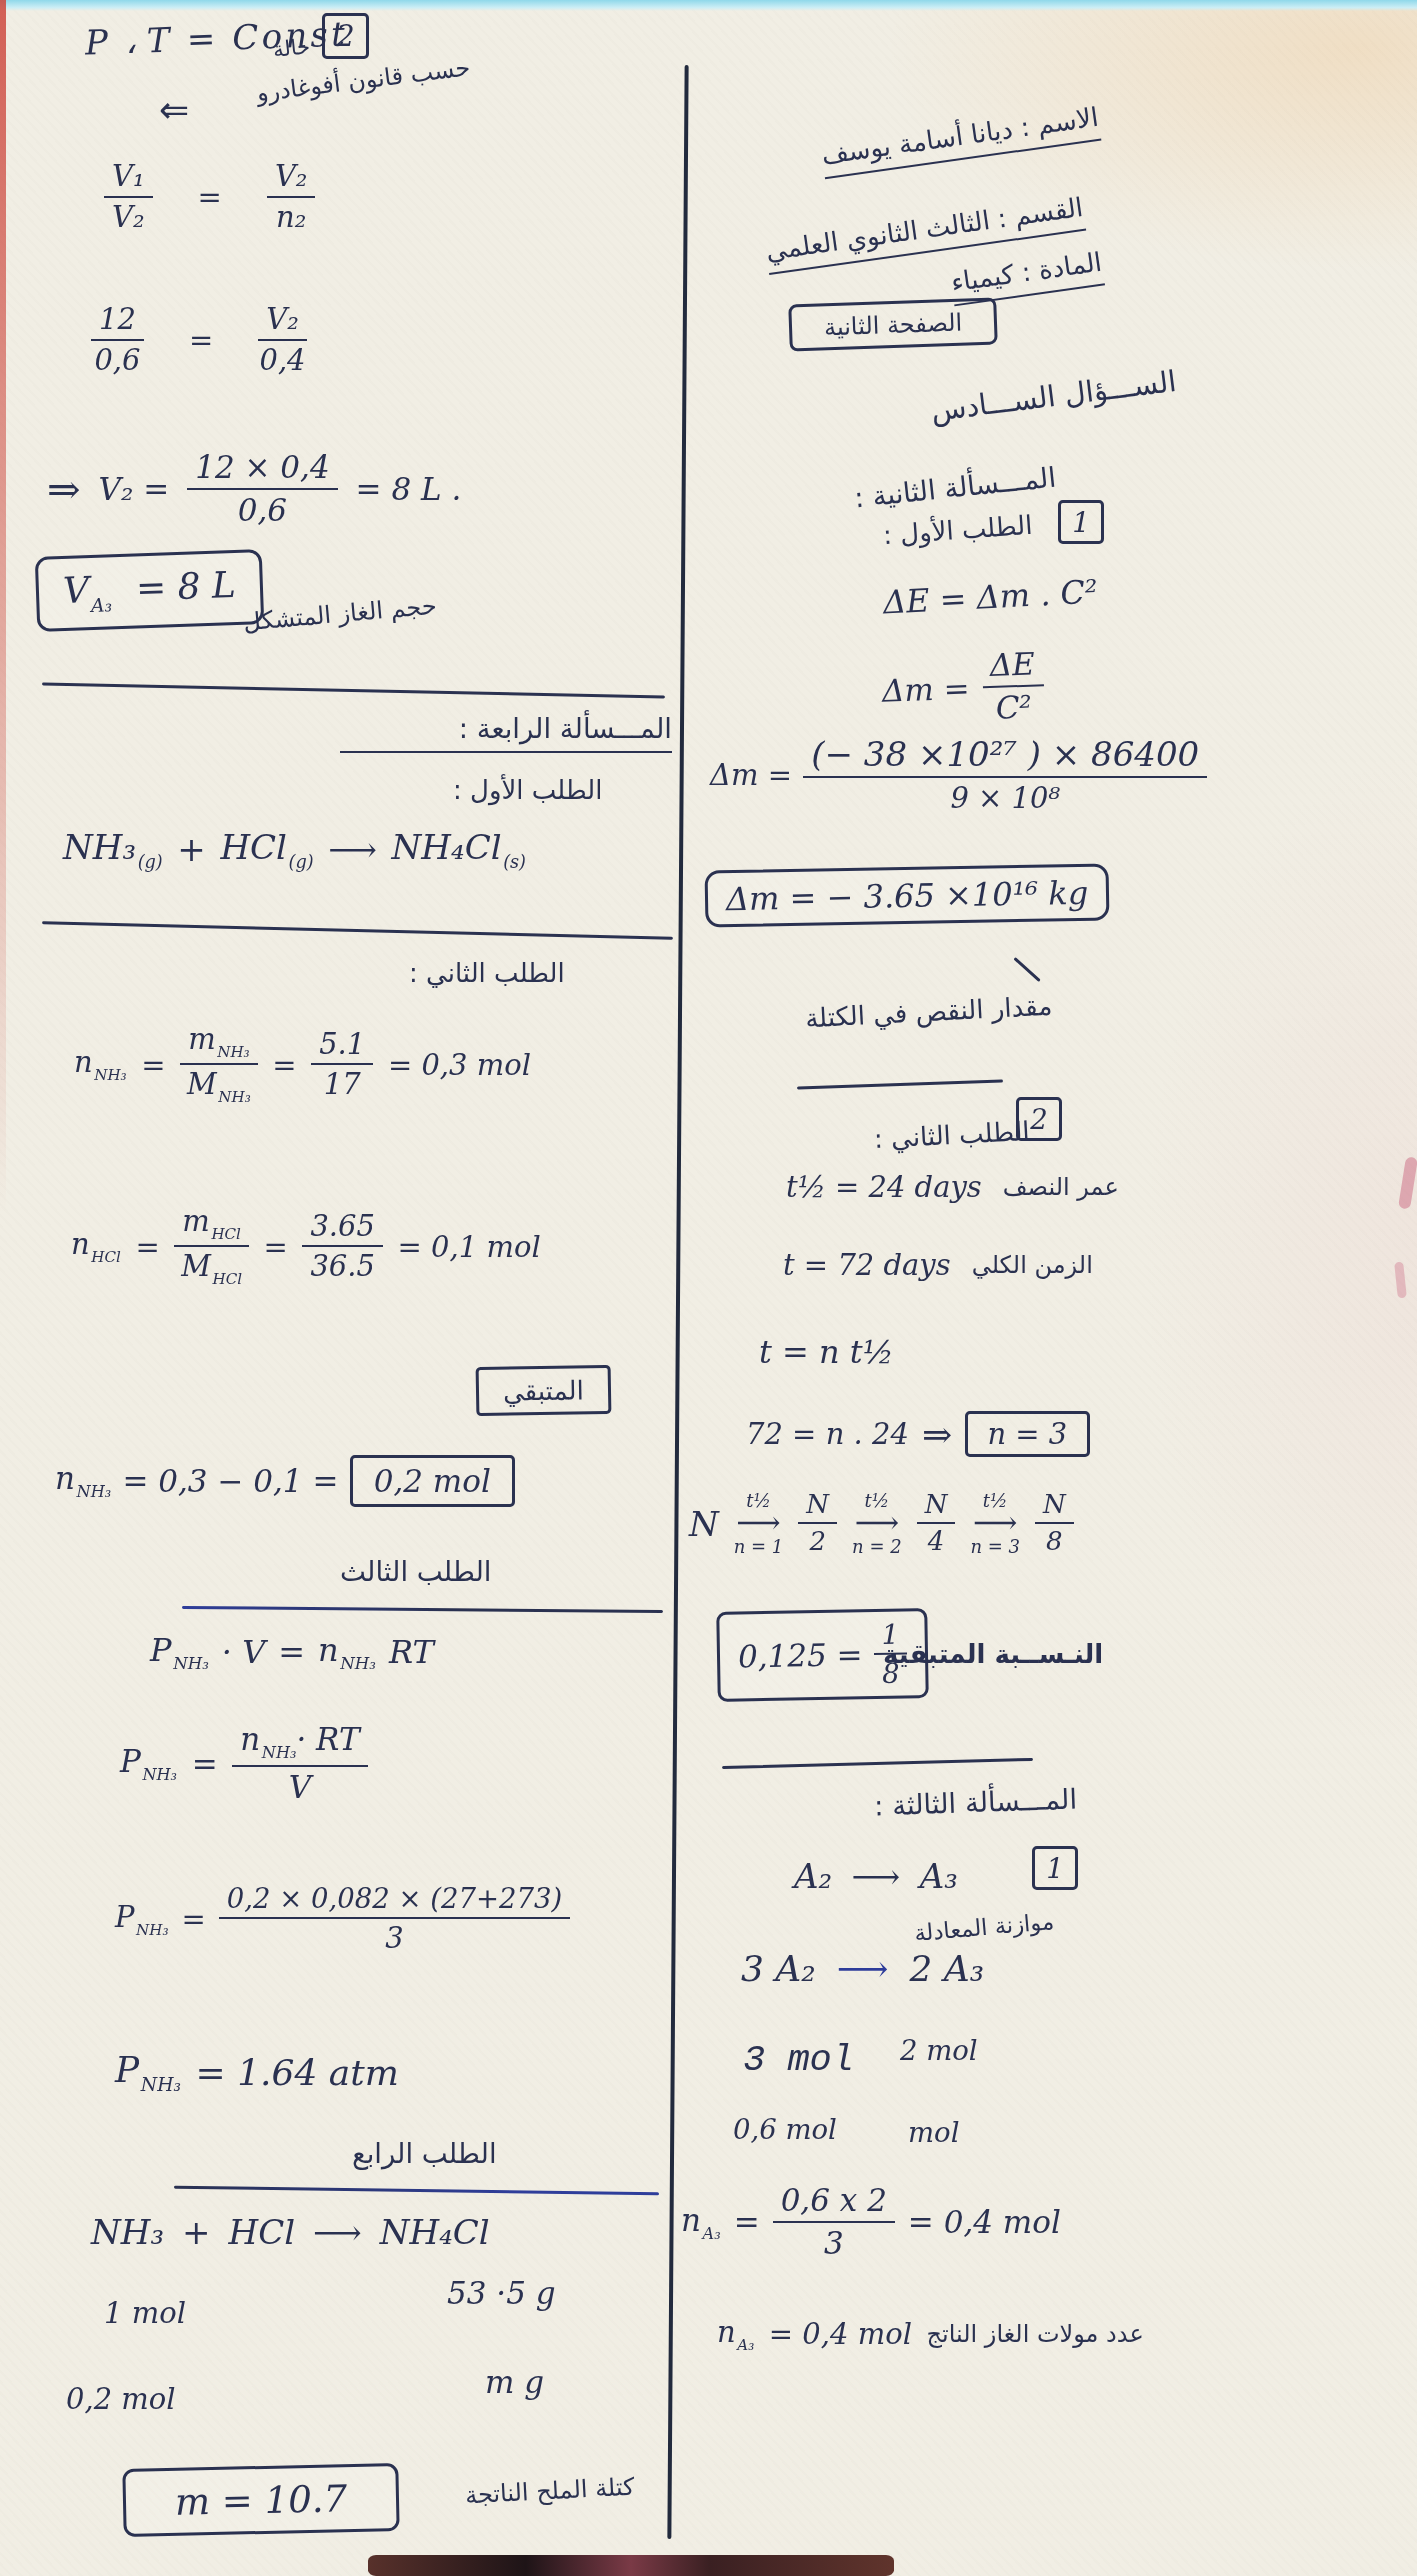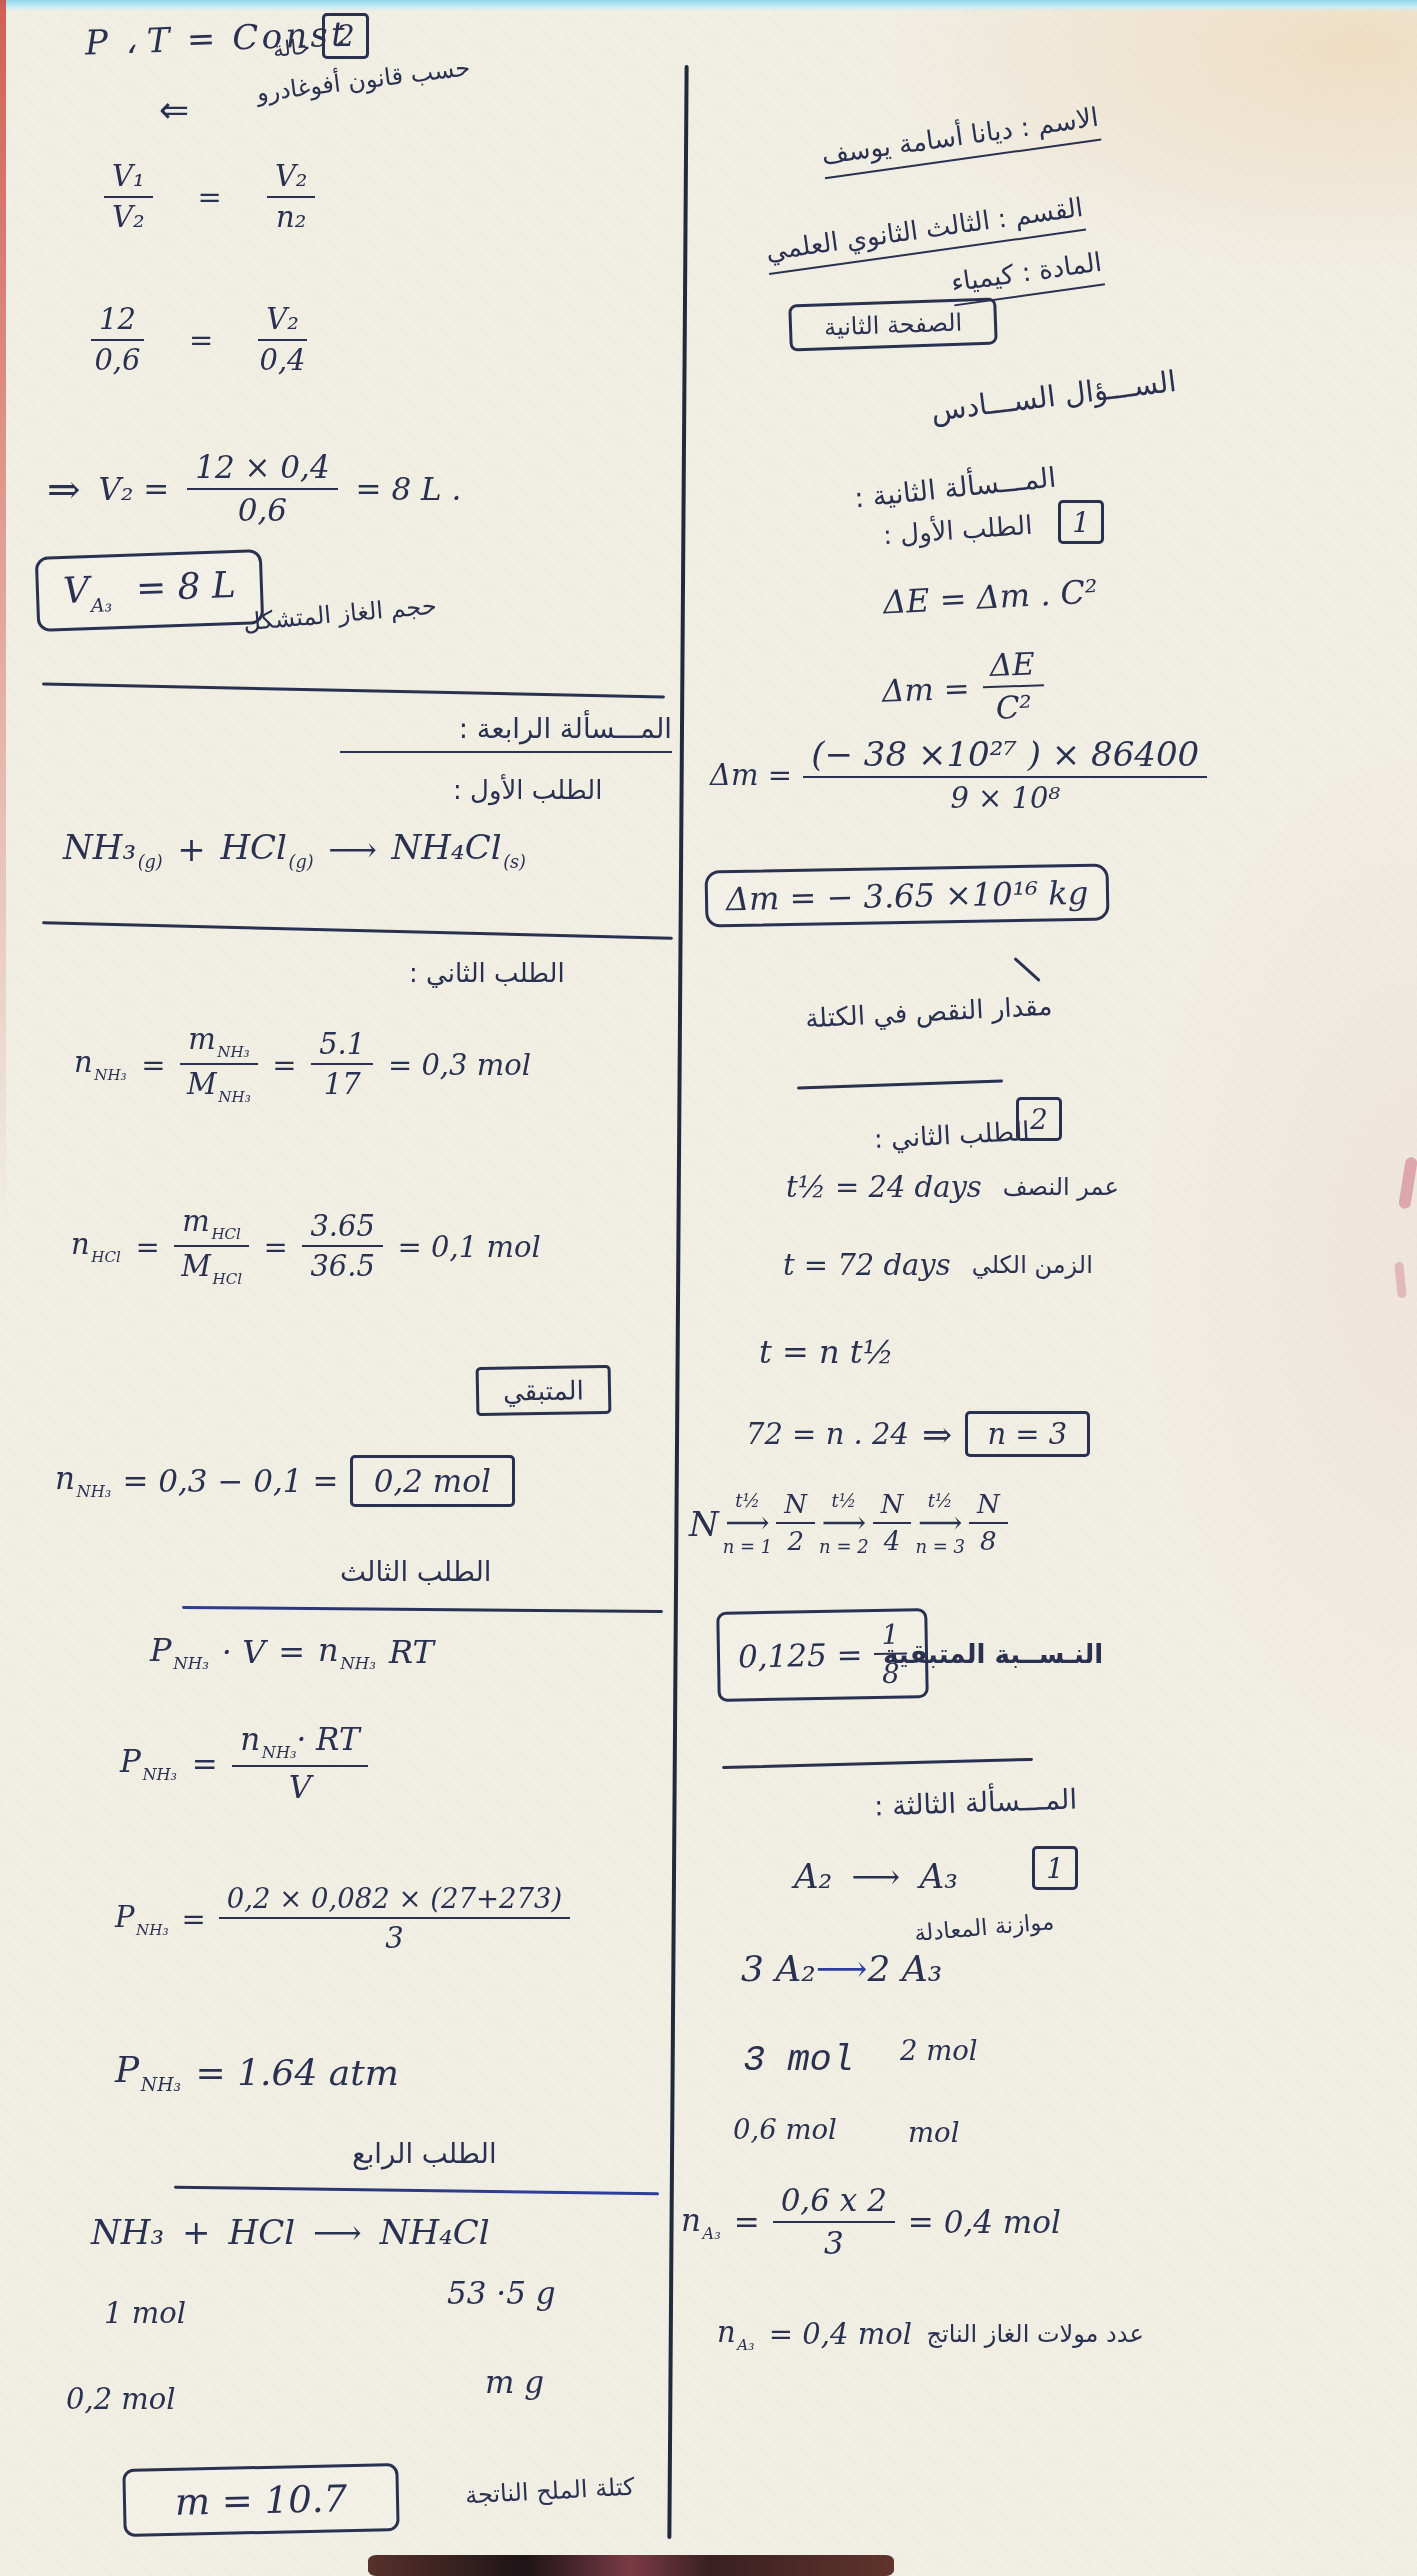--- a/index.html
+++ b/index.html
@@ -18,21 +18,21 @@
   .row{display:flex;align-items:center;}
   .frac{display:inline-flex;flex-direction:column;align-items:center;line-height:1.15;}
   .frac>.num{border-bottom:2.4px solid currentColor;padding:0 8px 2.4px;}
   .frac>.den{padding-top:3.2px;}
   .hbox{border:3.2px solid currentColor;border-radius:9.7px;padding:6.5px 18px;display:inline-block;background:rgba(255,255,255,.12);}
   .sbox{border:3.2px solid currentColor;border-radius:4.9px;padding:3.2px 11.3px;display:inline-block;}
   .ul{border-bottom:2.4px solid currentColor;padding-bottom:6.5px;display:inline-block;}
   .line{position:absolute;height:3.2px;background:#2a3150;border-radius:1.6px;}
   .blue{color:#2e3d9a;}
   sub{font-size:.52em;vertical-align:-.5em;margin-left:1.6px;font-style:italic;}
-  .cstep{display:inline-flex;flex-direction:column;align-items:center;line-height:1;margin:0 4px;}
+  .cstep{display:inline-flex;flex-direction:column;align-items:center;line-height:1;margin:0 15px;}
   .cstep .ab{font-size:18px;}
   .cstep .ca{font-size:31px;line-height:.8;}
   .cstep .bl{font-size:18px;margin-top:3.2px;}
   .chain{display:flex;align-items:center;}
 </style>
 </head>
 <body>
 
 <div class="page">
 
@@ -155,21 +155,21 @@
 
   <div class="abs ar" style="left:874px;top:1786px;font-size:27.5px;transform:rotate(-2deg);">المـــسألة الثالثة :</div>
   <div class="abs fx sbox" style="left:1032px;top:1846px;font-size:27.5px;">1</div>
 
   <div class="abs row fx" style="left:794px;top:1856px;font-size:34px;gap:19.4px;">
     <span>A₂</span>
     <span>⟶</span>
     <span>A₃</span>
   </div>
   <div class="abs ar" style="left:914px;top:1914px;font-size:22.7px;transform:rotate(-5deg);">موازنة المعادلة</div>
-  <div class="abs row fx" style="left:741px;top:1948px;font-size:36px;">
+  <div class="abs row fx" style="left:741px;top:1948px;font-size:36px;gap:21px;">
     <span>3 A₂</span>
     <span class="blue">⟶</span>
     <span>2 A₃</span>
   </div>
 
   <div class="abs fx" style="left:743px;top:2039px;font-size:37px;font-family:Liberation Mono, monospace;">3 mol</div>
   <div class="abs fx" style="left:900px;top:2034px;font-size:27.5px;text-align:right;">2 mol</div>
   <div class="abs fx" style="left:733px;top:2113px;font-size:27.5px;">0,6 mol</div>
   <div class="abs fx" style="left:908px;top:2116px;font-size:27.5px;">mol</div>
 

